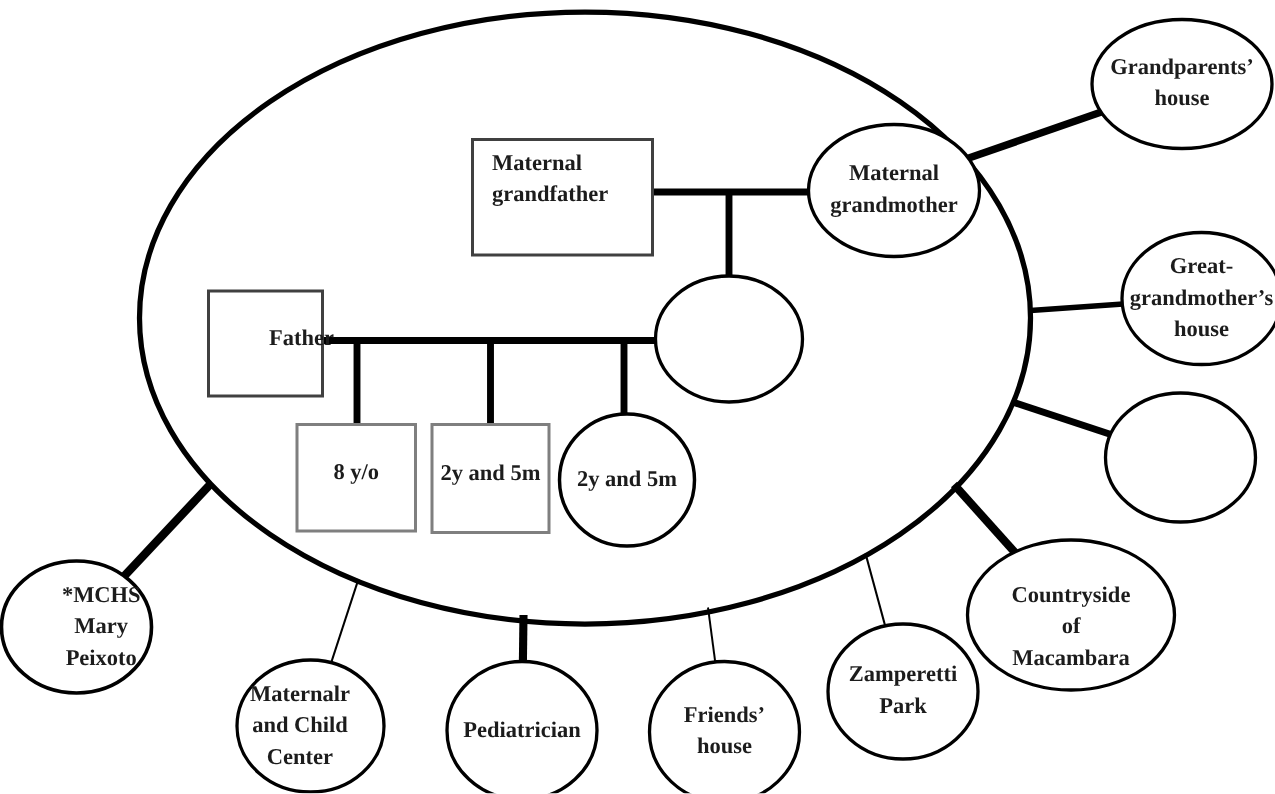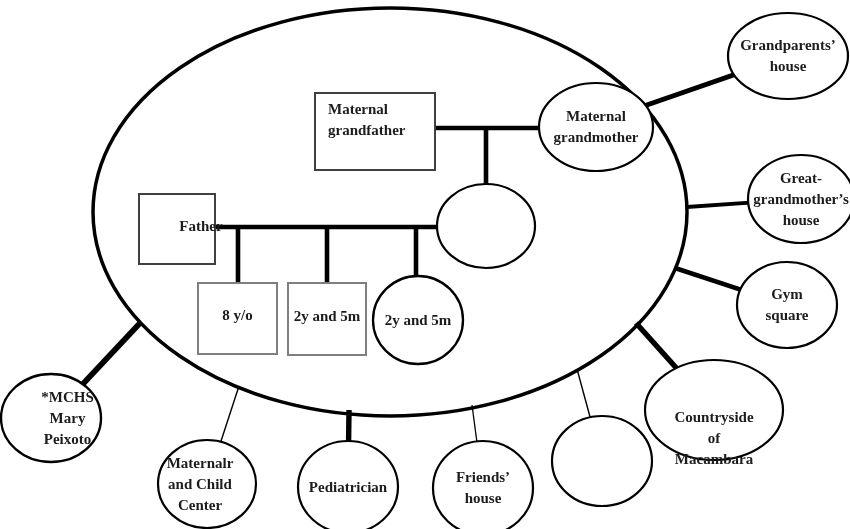--- a/index.html
+++ b/index.html
@@ -89,25 +89,25 @@
   <div class="label" style="left:139px; top:191px; width:76px;  height:70px;padding-left:48px;">Father</div>
   <div class="label" style="left:198px; top:280px; width:79px;  height:71px;">8 y/o</div>
   <div class="label" style="left:288px; top:280px; width:78px;  height:72px;">2y and 5m</div>
   <div class="label" style="left:372px; top:276px; width:92px;  height:88px;">2y and 5m</div>
 
   <div class="label" style="left:728px; top:13px;  width:120px; height:86px;">Grandparents’
 house</div>
   <div class="label" style="left:744px; top:153px; width:114px; height:92px;">Great-
 grandmother’s
 house</div>
-  <div class="label" style="left:737px; top:262px; width:100px; height:86px;">Gym
-square</div>
-  <div class="label" style="left:664px; top:380px; width:100px; height:116px;">Countryside
+  <div class="label" style="left:664px; top:360px; width:100px; height:116px;">Countryside
 of
 Macambara</div>
+  <div class="label" style="left:552px; top:417px; width:100px; height:88px;">Zamperetti
+Park</div>
   <div class="label" style="left:433px; top:442px; width:100px; height:92px;">Friends’
 house</div>
   <div class="label" style="left:298px; top:441px; width:100px; height:92px;">Pediatrician</div>
   <div class="label" style="left:150px; top:438px; width:100px; height:92px;">Maternalr
 and Child
 Center</div>
   <div class="label" style="left:1px;   top:374px; width:100px; height:88px;padding-left:33px;">*MCHS
 Mary
 Peixoto</div>
 

